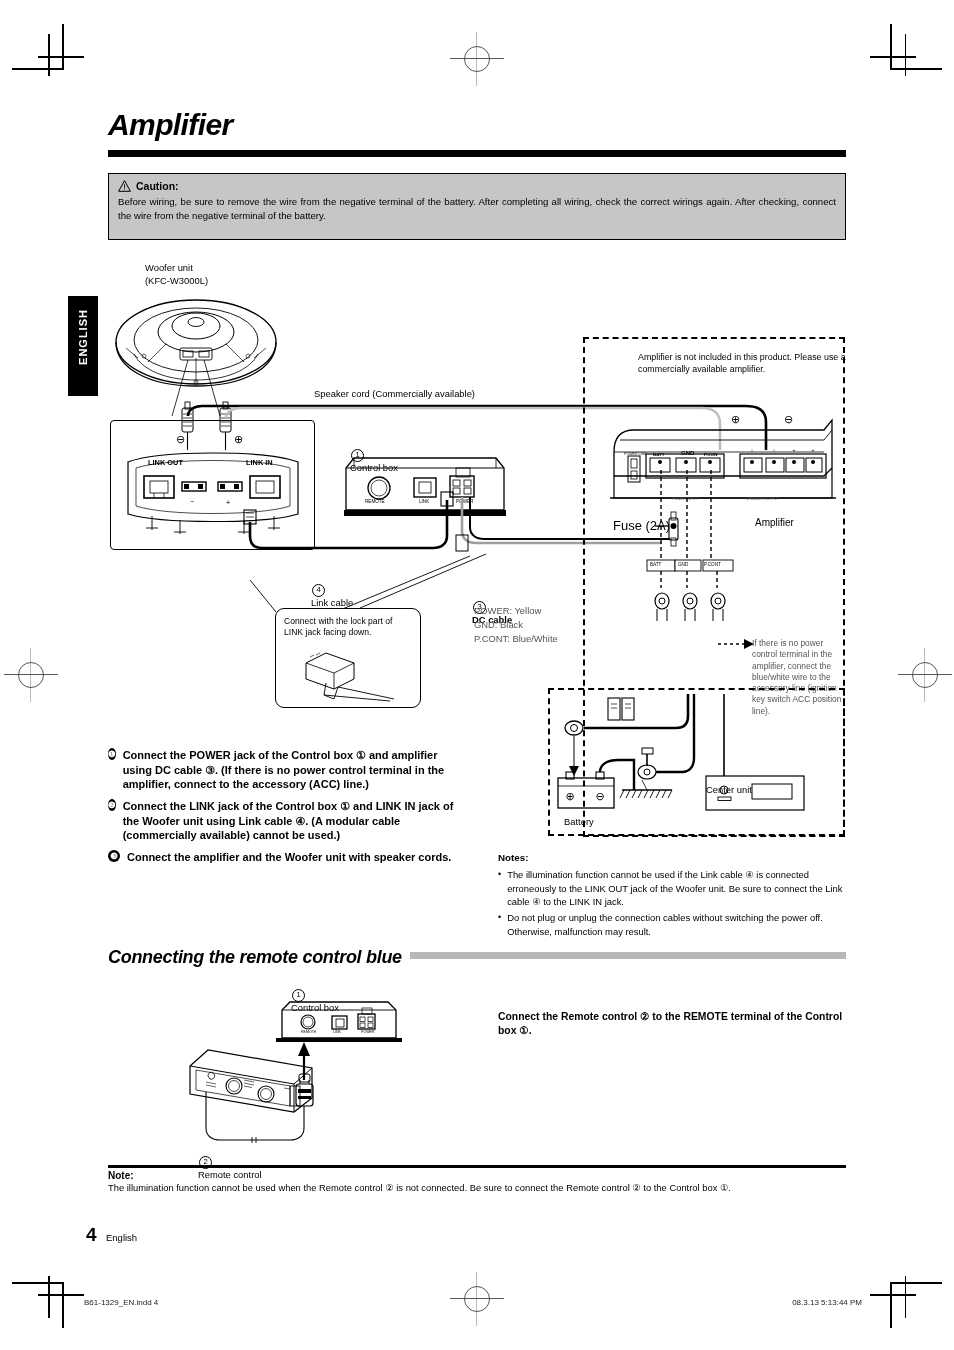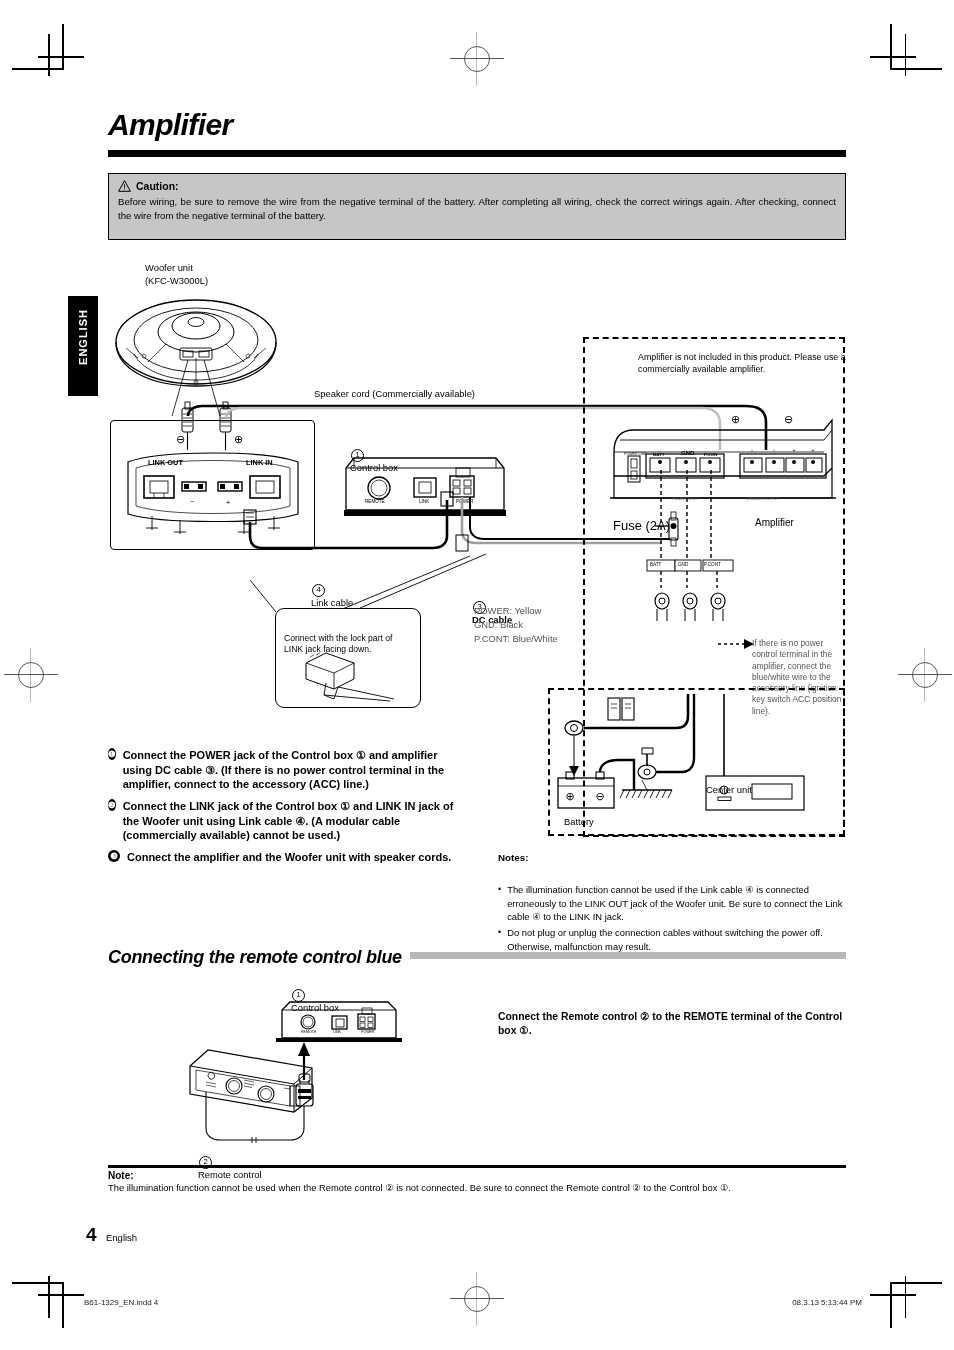--- a/index.html
+++ b/index.html
@@ -52,35 +52,35 @@
   .amp-note{position:absolute;left:594px;top:351px;width:250px;font-size:8.9px;
        font-weight:normal;line-height:1.35;margin-left:44px;}
 
   
   .woofer-box{position:absolute;left:110px;top:420px;width:205px;height:130px;
        border:1.2px solid #000;border-radius:4px;box-sizing:border-box;}
 
   
   .callout{position:absolute;left:275px;top:608px;width:146px;height:100px;
        border:1.2px solid #000;border-radius:9px;box-sizing:border-box;
-       background:#fff;padding:24px 8px;}
+       background:#fff;padding:7px 8px;}
   .callout p{margin:0;font-size:8.6px;line-height:1.3;}
 
   
   .acc-note{position:absolute;left:752px;top:638px;width:92px;font-size:8.4px;
        line-height:1.34;color:#555;}
 
   
   .steps{position:absolute;left:108px;top:748px;width:360px;}
   .step{display:flex;gap:7px;margin-bottom:7px;}
   .step .txt{font-size:11px;font-weight:bold;line-height:1.33;}
 
   
   .notes{position:absolute;left:498px;top:852px;width:350px;}
-  .notes-title{font-size:9.8px;font-weight:bold;margin-bottom:20px;}
+  .notes-title{font-size:9.8px;font-weight:bold;margin-bottom:5px;}
   .note-item{display:flex;gap:6px;margin-bottom:2px;}
   .note-item .dot{font-size:9px;line-height:1.45;}
   .note-item .t{font-size:9.4px;line-height:1.45;}
 
   
   .sub-rule{position:absolute;left:108px;top:952px;width:738px;height:7px;background:#b8b8b8;}
   .sub-title{position:absolute;left:108px;top:947px;font-size:18px;font-weight:bold;
        font-style:italic;background:#fff;padding-right:8px;letter-spacing:-0.3px;}
 
   

